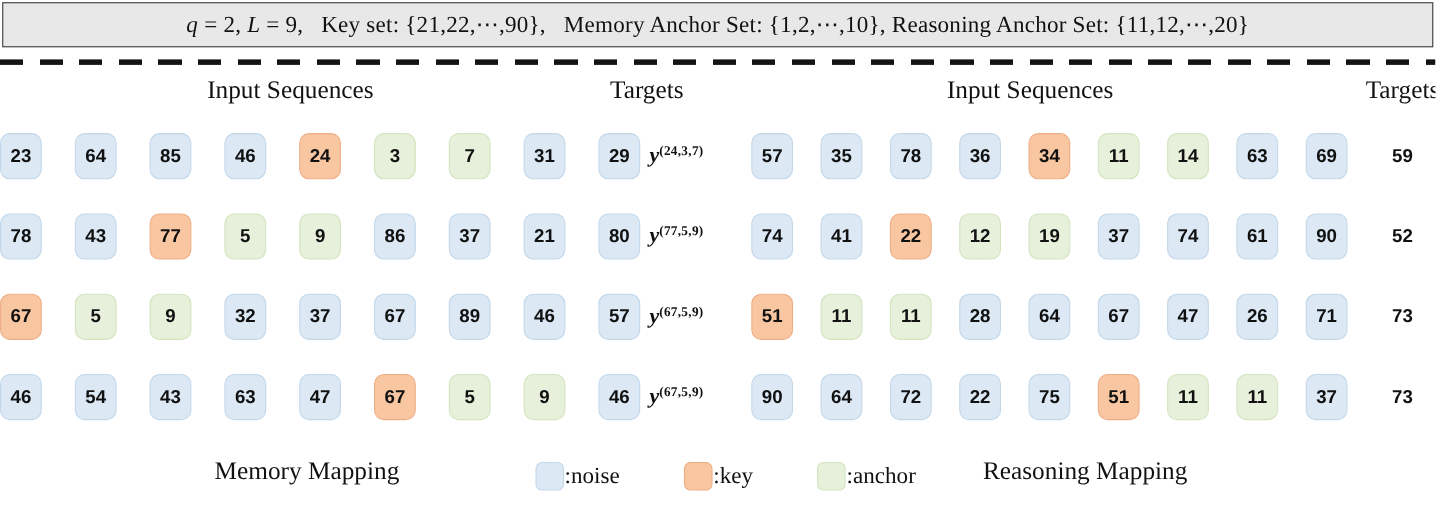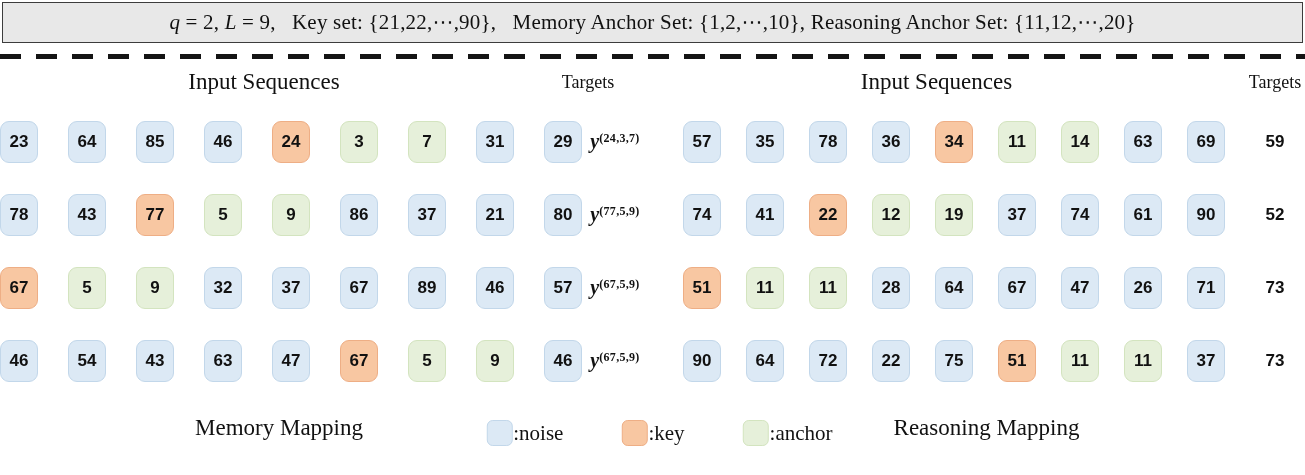--- a/index.html
+++ b/index.html
@@ -20,21 +20,21 @@
     background:repeating-linear-gradient(90deg,#141414 0 21px,transparent 21px 36px);}
   
   .content{position:relative;display:flex;height:388px;}
   .panel{display:flex;flex-direction:column;}
   .panel.left{width:648px;}
   .panel.right{flex:1;}
   .v-divider{width:5px;margin-top:14px;height:345px;
     background:repeating-linear-gradient(180deg,#141414 0 13px,transparent 13px 24px);}
   .panel-head{display:flex;align-items:center;height:52px;}
   .head-title{flex:1;text-align:center;font-size:23px;}
-  .head-targets{width:120px;text-align:center;font-size:18px;}
+  .head-targets{width:120px;text-align:center;font-size:23px;}
   .panel.right .head-targets{width:100px;}
   .seq-row{display:flex;align-items:center;height:73px;}
   .tiles{flex:1;display:flex;align-items:center;gap:30px;}
   .panel.right .tiles{gap:25px;padding-left:35px;}
   .tile{width:38px;height:42px;border-radius:9px;flex:0 0 auto;
     display:flex;align-items:center;justify-content:center;
     font-family:"Liberation Sans",sans-serif;font-weight:bold;font-size:17px;}
   .tile.noise{background:var(--noise);border:1px solid var(--noise-border);}
   .tile.key{background:var(--key);border:1px solid var(--key-border);}
   .tile.anchor{background:var(--anchor);border:1px solid var(--anchor-border);}
@@ -43,21 +43,21 @@
     font-weight:bold;font-size:17px;}
   .tbase{font-style:italic;font-weight:bold;font-size:20px;font-family:"Liberation Serif",serif;}
   .tsup{font-weight:bold;font-size:12px;vertical-align:super;letter-spacing:.3px;
     font-family:"Liberation Serif",serif;}
   .mapping-label{height:42px;display:flex;align-items:center;justify-content:center;
     font-size:23px;margin-top:12px;}
   .panel.left .mapping-label{margin-right:90px;}
   
   .legend{position:absolute;left:50%;bottom:1px;transform:translateX(-48%);
     display:flex;align-items:center;gap:58px;}
-  .legend-item{display:flex;align-items:center;font-size:21px;}
+  .legend-item{display:flex;font-size:21px;}
   .swatch{width:26px;height:26px;border-radius:6px;margin-right:1px;}
   .swatch.noise{background:var(--noise);border:1px solid var(--noise-border);}
   .swatch.key{background:var(--key);border:1px solid var(--key-border);}
   .swatch.anchor{background:var(--anchor);border:1px solid var(--anchor-border);}
 </style>
 </head>
 <body>
 
 <div class="header-bar"><span class="mvar">q</span><span> = 2, </span><span class="mvar">L</span><span> = 9,</span><span>   Key set: {21,22,⋯,90},   Memory Anchor Set: {1,2,⋯,10}, Reasoning Anchor Set: {11,12,⋯,20}</span></div>
 

